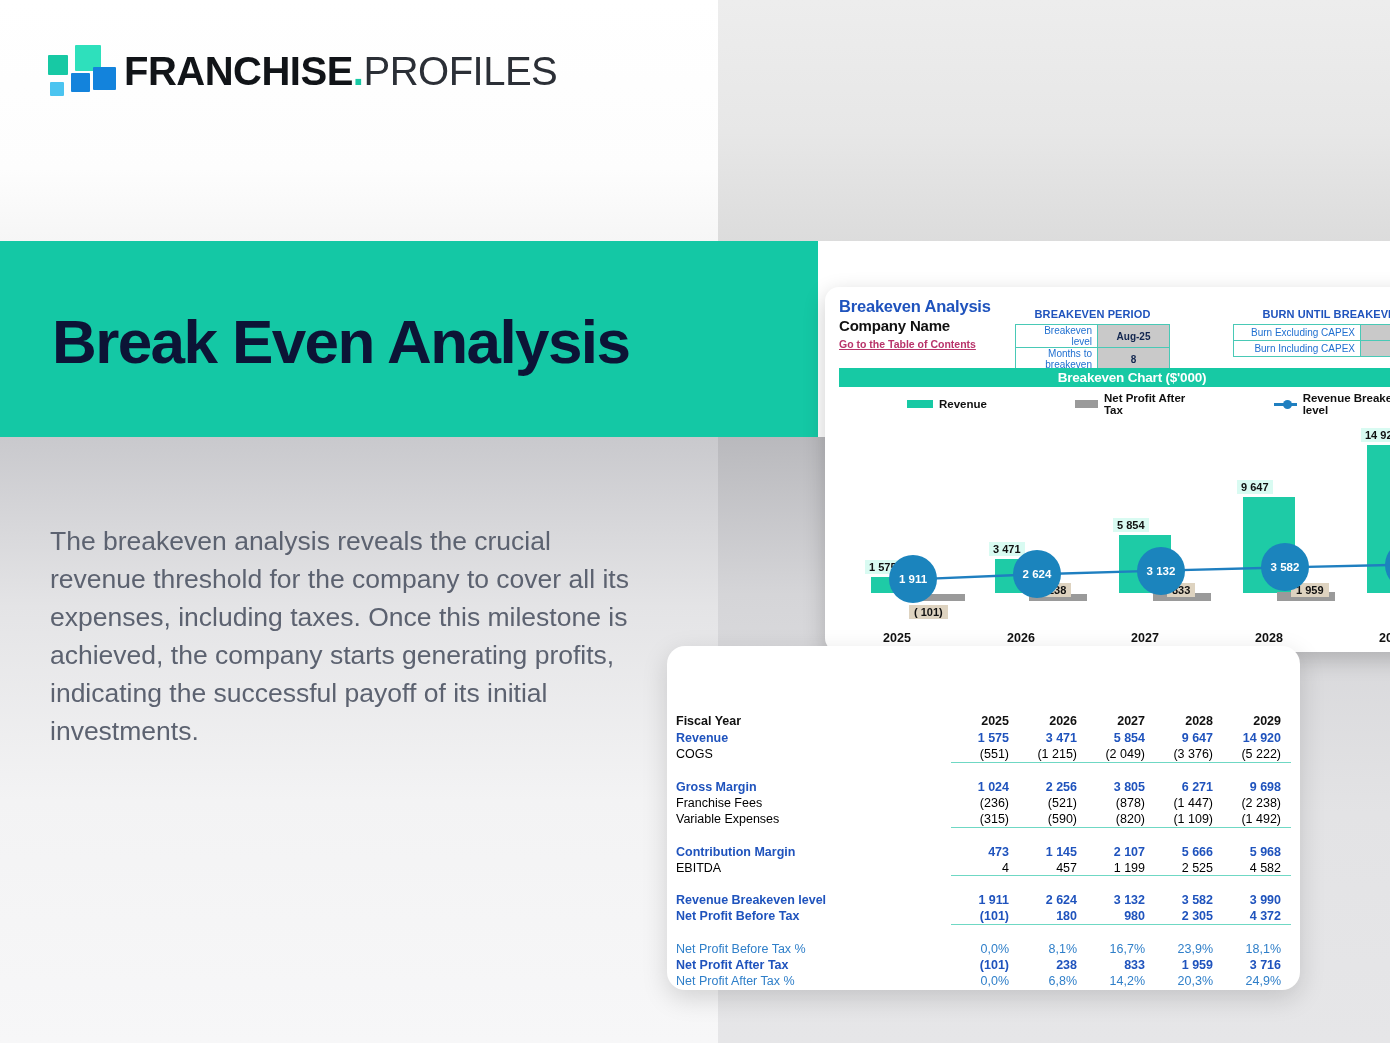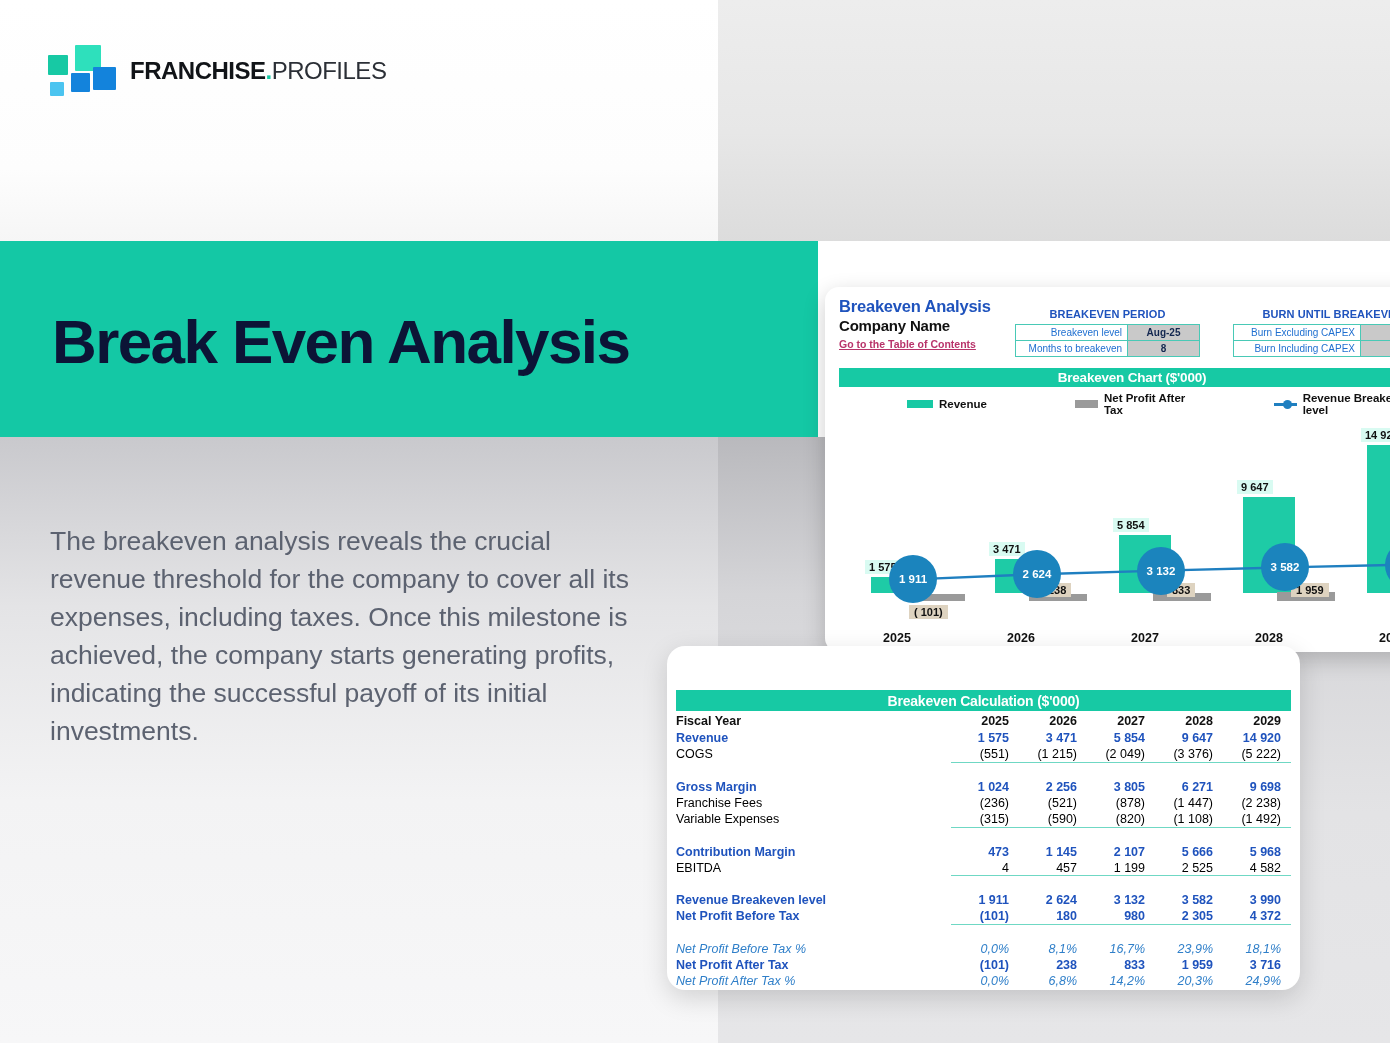--- a/index.html
+++ b/index.html
@@ -37,21 +37,21 @@
   
   #logo { position: absolute; left: 48px; top: 45px; z-index: 5;
           display: flex; align-items: center; gap: 18px; }
   .logo-mark { position: relative; width: 58px; height: 52px; flex: none; }
   .logo-mark i { position: absolute; display: block; border-radius: 1px; }
   .lm1 { left: 0px;  top: 10px; width: 20px; height: 20px; background: #17c9a4; }
   .lm2 { left: 27px; top: 0px;  width: 26px; height: 26px; background: #2ee0bc; }
   .lm3 { left: 23px; top: 28px; width: 19px; height: 19px; background: #1383dc; }
   .lm4 { left: 45px; top: 22px; width: 23px; height: 23px; background: #1383dc; }
   .lm5 { left: 2px;  top: 37px; width: 14px; height: 14px; background: #4bc4f0; }
-  .logo-text { font-size: 24px; letter-spacing: -0.5px; white-space: nowrap; margin-left: 6px; }
+  .logo-text { font-size: 40px; letter-spacing: -0.5px; white-space: nowrap; }
   .logo-text .b { font-weight: 700; color: #111418; }
   .logo-text .dot { font-weight: 700; color: #17c9a4; }
   .logo-text .l { font-weight: 400; color: #2b2f36; }
 
   
   #headline {
     position: absolute; left: 52px; top: 306px; z-index: 5;
     font-size: 62px; font-weight: 700; letter-spacing: -1.6px;
     color: #0c1436; white-space: nowrap;
   }
@@ -68,21 +68,21 @@
     background: #fff; border-radius: 14px; z-index: 10;
     box-shadow: 0 7px 22px rgba(0,0,0,.20);
     overflow: hidden;
   }
   .cc-inner { padding: 10px 0 0 14px; position: relative; height: 100%; }
   .cc-title { font-size: 16.5px; font-weight: 700; color: #1f53bd; letter-spacing: -.2px; }
   .cc-sub   { font-size: 15px; font-weight: 700; color: #111; margin-top: 1px; letter-spacing: -.2px; }
   .cc-link  { font-size: 10.5px; font-weight: 700; color: #b8336a; text-decoration: underline;
               margin-top: 3px; display: inline-block; cursor: pointer; }
 
-  .kpi-period { position: absolute; left: 190px; top: 21px; width: 185px; }
+  .kpi-period { position: absolute; left: 190px; top: 21px; width: 155px; }
   .kpi-burn   { position: absolute; left: 408px; top: 21px; width: 200px; }
   .kpi-head   { font-size: 11px; font-weight: 700; color: #1f53bd; text-align: center;
                 letter-spacing: .1px; white-space: nowrap; }
   .kpi-table  { margin-top: 4px; border-collapse: collapse; width: 100%; table-layout: fixed; }
   .kpi-table td { border: 1px solid #49c9b6; height: 16px; font-size: 10px; padding: 0 5px; }
   .kpi-lab { color: #1f6fd0; text-align: right; background:#fff; }
   .kpi-val { color: #12264f; text-align: center; font-weight: 700; font-size: 11px;
              background: #c9c9c9; width: 72px; }
   .kpi-val.blank { background: #c9c9c9; }
 
@@ -136,21 +136,21 @@
   table.fin td.lab { width: 275px; padding-left: 0px; }
   table.fin td.num { text-align: right; width: 68px; padding-right: 10px; }
   tr.head td { font-weight: 700; color: #111; text-align: right; font-size: 12.5px;
                padding-bottom: 2px; }
   tr.head td.lab { text-align: left; }
   .rule td { border-top: 1.4px solid #6fd8c4; height: 0; padding: 0; font-size: 0; }
   .rule td.lab { border-top: none; }
   .r-major td { font-weight: 700; color: #1f53bd; }
   .r-minor td { font-weight: 400; color: #000000; padding-left: 12px; }
   .r-minor td.num { padding-left: 0; }
-  .r-pct td { font-style: italic; font-weight: 400; color: #2f7fc9; padding-left: 12px; }
+  .r-pct td { font-weight: 400; color: #2f7fc9; padding-left: 12px; }
   .r-pct td.num { padding-left: 0; }
 </style>
 </head>
 <body>
 
 <div id="bg">
   <div class="panel-left-top"></div>
   <div class="panel-right-top"></div>
   <div class="panel-left-bot"></div>
   <div class="panel-right-bot"></div>
@@ -276,21 +276,20 @@
     <div class="bubble" style="width: 48px; height: 48px; left: 50px; top: 140.351px;">1 911</div>
         <div class="bubble" style="width: 48px; height: 48px; left: 174px; top: 135.259px;">2 624</div>
         <div class="bubble" style="width: 48px; height: 48px; left: 298px; top: 131.631px;">3 132</div>
         <div class="bubble" style="width: 48px; height: 48px; left: 422px; top: 128.417px;">3 582</div>
         <div class="bubble" style="width: 48px; height: 48px; left: 546px; top: 125.503px;">3 990</div>
       </div>
   </div>
 </div>
 
 <div id="table-card">
-  <div class="tc-banner">Breakeven Calculation ($'000)</div>
   <table class="fin">
     <thead>
       <tr class="head">
         <td class="lab">Fiscal Year</td>
         <td class="num">2025</td>
         <td class="num">2026</td>
         <td class="num">2027</td>
         <td class="num">2028</td>
         <td class="num">2029</td>
       </tr>
@@ -330,21 +329,21 @@
           <td class="num">(521)</td>
           <td class="num">(878)</td>
           <td class="num">(1 447)</td>
           <td class="num">(2 238)</td>
         </tr>
         <tr class="r-minor">
           <td class="lab">Variable Expenses</td>
           <td class="num">(315)</td>
           <td class="num">(590)</td>
           <td class="num">(820)</td>
-          <td class="num">(1 108)</td>
+          <td class="num">(1 109)</td>
           <td class="num">(1 492)</td>
         </tr>
         <tr class="rule">
           <td class="lab"></td>
           <td colspan="5"></td>
         </tr>
         <tr class="r-major">
           <td class="lab">Contribution Margin</td>
           <td class="num">473</td>
           <td class="num">1 145</td>

